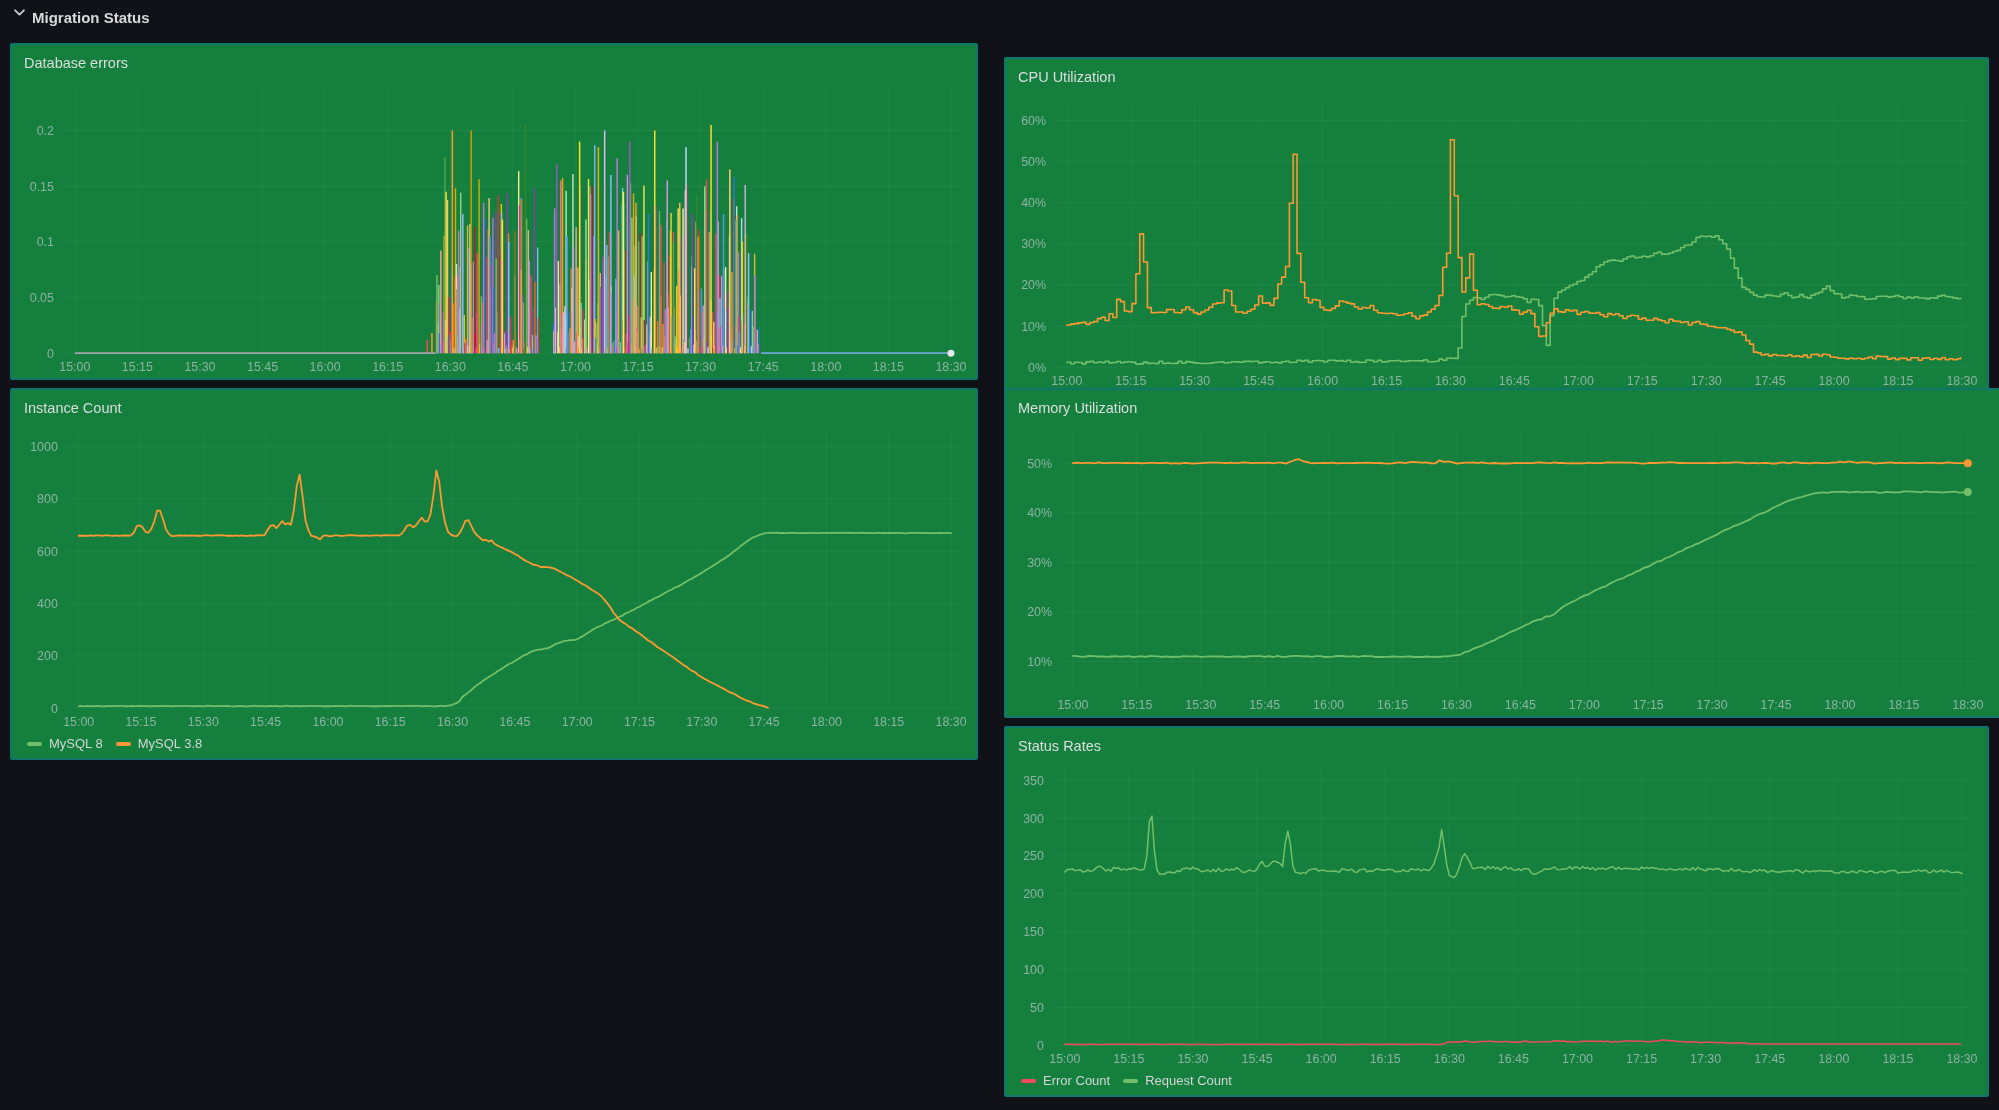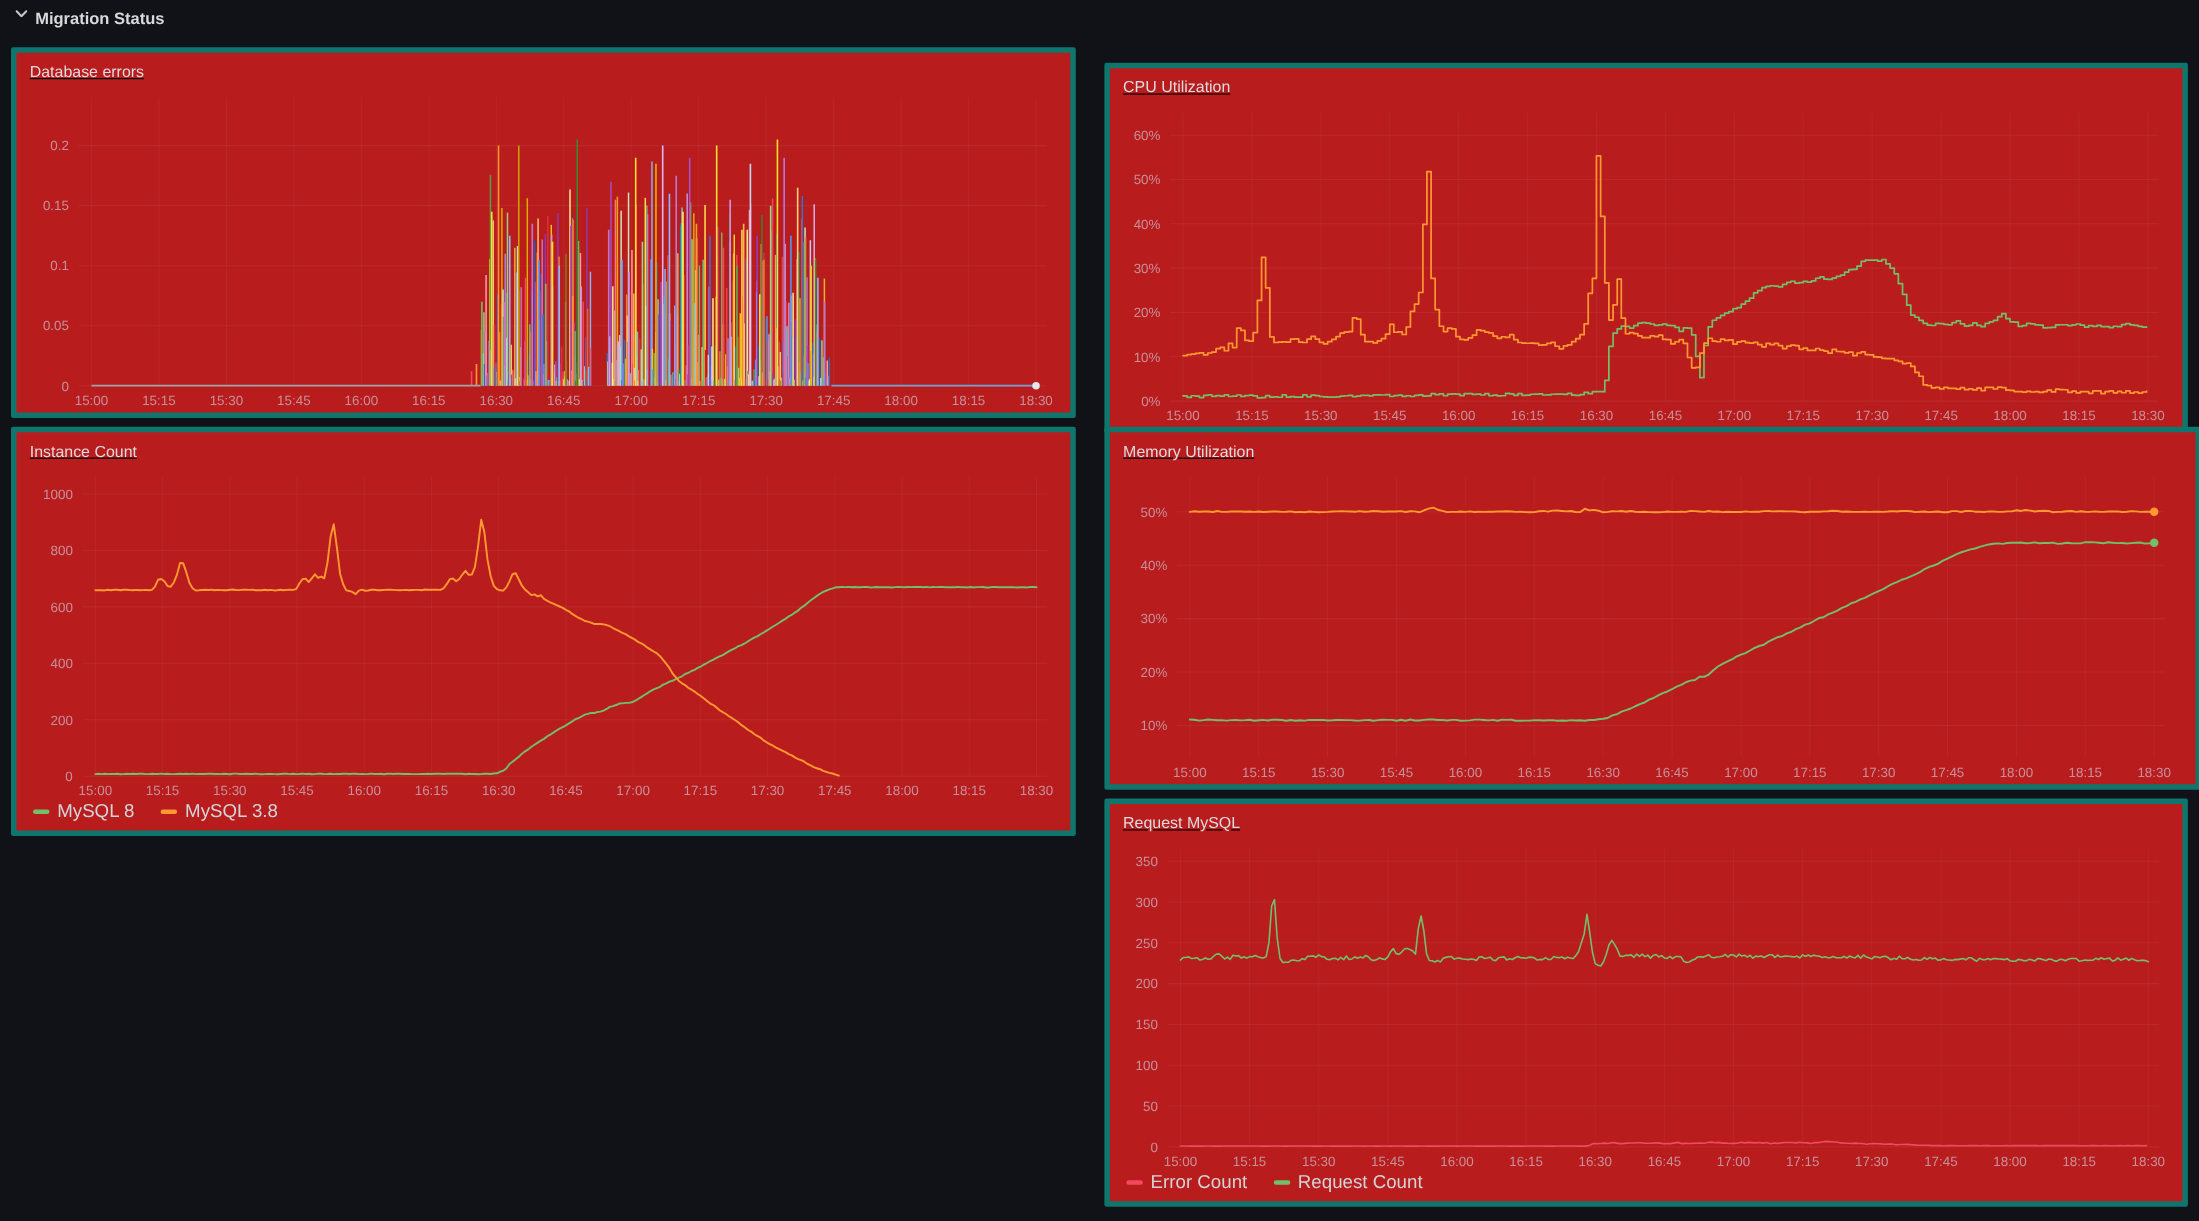--- a/index.html
+++ b/index.html
@@ -1,29 +1,29 @@
 <!DOCTYPE html>
 <html><head>
 <meta charset="utf-8">
 <style>
   html,body{margin:0;padding:0;background:#111217;width:1999px;height:1110px;overflow:hidden;
     font-family:"Liberation Sans",sans-serif;}
   .dashboard{position:relative;width:1999px;height:1110px;background:#111217;}
   .row-header{position:absolute;left:14px;top:9px;display:flex;align-items:flex-start;gap:7px;
     color:#d8d9da;font-size:15px;font-weight:700;cursor:pointer;line-height:18px;}
   .row-header .chev{width:11px;height:7px;color:#c7c8cc;flex:0 0 auto;}
-  .panel{position:absolute;background:#b91c1c;border:5px solid #0f766e;border-radius:2px;box-sizing:border-box;text-decoration:underline;}
+  .panel{position:absolute;background:#15803d;border:2px solid #0f766e;border-radius:2px;box-sizing:border-box;}
   .ptitle{margin:0;padding:9px 12px 3px 12px;font-size:14.5px;font-weight:500;color:#dcdde1;
     line-height:18px;cursor:pointer;white-space:nowrap;}
   .pbody{position:absolute;left:1px;right:1px;top:31px;bottom:1px;}
   svg.chart{display:block;width:100%;height:100%;}
   .panel.has-legend svg.chart{height:calc(100% - 25px);}
   svg.chart text{font-family:"Liberation Sans",sans-serif;font-size:12.5px;fill:rgba(204,204,220,0.65);}
-  .legend{position:absolute;left:14px;bottom:6px;display:flex;gap:24px;align-items:center;
-    font-size:17px;color:#d2d4d8;}
+  .legend{position:absolute;left:14px;bottom:6px;display:flex;gap:13px;align-items:center;
+    font-size:13px;color:#d2d4d8;}
   .legend .item{display:flex;align-items:center;gap:7px;cursor:pointer;}
   .legend .swatch{width:15px;height:4px;border-radius:2px;display:inline-block;}
   #p-db{left:10px;top:43px;width:968px;height:337px;}
   #p-cpu{left:1004px;top:43px;width:985px;height:337px;margin-top:14px;}
   #p-inst{left:10px;top:388px;width:968px;height:372px;}
   #p-mem{left:1004px;top:388px;width:997px;height:330px;}
   #p-req{left:1004px;top:726px;width:985px;height:371px;}
 </style>
 </head>
 <body>
@@ -731,21 +731,21 @@
           <text x="959" y="290" text-anchor="middle">18:30</text>
           <path d="M58.0 236.5L62.3 236.7L66.6 237.5L70.9 237.1L75.2 236.5L79.5 236.8L83.7 237.2L88.0 237.1L92.3 237.5L96.6 237.1L100.9 236.8L105.2 237.3L109.5 237.1L113.8 236.7L118.1 237.6L122.4 237.2L126.6 236.8L130.9 237.4L135.2 236.6L139.5 236.7L143.8 236.9L148.1 237.6L152.4 237.0L156.7 237.6L161.0 237.2L165.3 237.5L169.6 236.8L173.8 237.0L178.1 236.9L182.4 236.8L186.7 237.4L191.0 237.2L195.3 236.9L199.6 237.0L203.9 237.1L208.2 237.1L212.5 237.4L216.7 237.5L221.0 237.1L225.3 237.0L229.6 237.6L233.9 237.1L238.2 236.7L242.5 236.8L246.8 236.8L251.1 237.6L255.4 236.7L259.7 237.6L263.9 236.5L268.2 237.4L272.5 237.4L276.8 236.8L281.1 236.5L285.4 236.5L289.7 237.0L294.0 236.8L298.3 237.4L302.6 236.8L306.8 236.8L311.1 237.6L315.4 237.5L319.7 237.3L324.0 236.6L328.3 236.6L332.6 236.9L336.9 237.3L341.2 236.8L345.5 237.6L349.8 236.6L354.0 236.8L358.3 236.7L362.6 237.6L366.9 237.6L371.2 237.5L375.5 237.5L379.8 237.1L384.1 237.2L388.4 237.4L392.7 237.2L396.9 237.1L401.2 237.6L405.5 237.4L409.8 237.6L414.1 237.1L418.4 237.4L422.7 237.2L427.0 237.6L431.3 236.9L435.6 237.0L439.9 236.3L444.1 235.8L448.4 235.1L452.7 232.6L457.0 231.6L461.3 229.1L465.6 227.7L469.9 226.2L474.2 224.1L478.5 222.2L482.8 220.6L487.0 217.9L491.3 216.4L495.6 214.0L499.9 211.8L504.2 210.3L508.5 208.2L512.8 205.8L517.1 204.1L521.4 201.7L525.7 200.2L530.0 199.6L534.2 196.6L538.5 196.6L542.8 194.5L547.1 190.5L551.4 187.0L555.7 184.5L560.0 182.5L564.3 180.4L568.6 177.8L572.9 175.8L577.1 174.5L581.4 172.0L585.7 169.6L590.0 167.8L594.3 166.6L598.6 163.7L602.9 161.6L607.2 159.6L611.5 158.5L615.8 156.0L620.1 154.5L624.3 152.0L628.6 150.4L632.9 147.8L637.2 146.7L641.5 144.2L645.8 141.7L650.1 140.9L654.4 138.2L658.7 136.7L663.0 134.7L667.2 132.2L671.5 130.6L675.8 127.9L680.1 126.6L684.4 124.3L688.7 122.9L693.0 120.5L697.3 118.5L701.6 116.6L705.9 114.7L710.2 112.0L714.4 109.8L718.7 108.2L723.0 105.9L727.3 104.6L731.6 102.7L735.9 100.8L740.2 98.8L744.5 95.9L748.8 93.9L753.1 92.6L757.3 90.8L761.6 88.0L765.9 86.1L770.2 84.0L774.5 81.9L778.8 80.2L783.1 78.9L787.4 77.5L791.7 76.7L796.0 75.2L800.3 74.0L804.5 72.9L808.8 72.3L813.1 71.9L817.4 72.4L821.7 71.6L826.0 71.3L830.3 71.3L834.6 71.1L838.9 71.8L843.2 71.7L847.4 71.0L851.7 71.8L856.0 71.6L860.3 71.5L864.6 71.2L868.9 72.4L873.2 72.1L877.5 71.4L881.8 71.8L886.1 71.9L890.4 71.9L894.6 70.8L898.9 70.8L903.2 71.0L907.5 71.3L911.8 71.8L916.1 70.9L920.4 71.4L924.7 71.7L929.0 71.6L933.3 72.1L937.5 71.7L941.8 71.3L946.1 71.1L950.4 72.1L954.7 71.9L959.0 71.4" fill="none" stroke="#73BF69" stroke-width="1.8" stroke-linejoin="round" stroke-linecap="round"></path>
           <circle cx="959" cy="71.38786724523985" r="4" fill="#73BF69"></circle>
           <path d="M58.0 42.5L62.3 41.9L66.6 42.4L70.9 42.2L75.2 42.1L79.5 42.6L83.7 41.7L88.0 42.5L92.3 42.5L96.6 42.2L100.9 42.2L105.2 42.1L109.5 42.4L113.8 42.2L118.1 42.5L122.4 42.1L126.6 42.6L130.9 42.4L135.2 42.2L139.5 42.2L143.8 42.5L148.1 42.4L152.4 42.0L156.7 42.9L161.0 42.5L165.3 42.9L169.6 42.2L173.8 42.5L178.1 42.9L182.4 42.7L186.7 42.5L191.0 42.1L195.3 42.0L199.6 41.9L203.9 42.0L208.2 42.1L212.5 42.3L216.7 41.8L221.0 42.4L225.3 42.2L229.6 41.6L233.9 41.9L238.2 42.4L242.5 42.1L246.8 42.2L251.1 42.2L255.4 41.8L259.7 42.6L263.9 41.9L268.2 42.0L272.5 42.9L276.8 41.0L281.1 39.5L285.4 38.5L289.7 40.5L294.0 41.5L298.3 42.7L302.6 42.5L306.8 42.5L311.1 42.2L315.4 42.5L319.7 42.0L324.0 42.6L328.3 42.4L332.6 42.5L336.9 42.4L341.2 42.3L345.5 42.1L349.8 42.1L354.0 41.9L358.3 42.2L362.6 42.5L366.9 42.3L371.2 42.7L375.5 42.9L379.8 42.7L384.1 41.9L388.4 41.6L392.7 42.3L396.9 41.3L401.2 41.2L405.5 41.6L409.8 42.0L414.1 41.7L418.4 42.6L422.7 42.7L427.0 39.6L431.3 41.1L435.6 40.6L439.9 41.4L444.1 42.9L448.4 42.5L452.7 41.9L457.0 42.0L461.3 41.7L465.6 42.3L469.9 41.7L474.2 42.4L478.5 42.6L482.8 42.3L487.0 42.7L491.3 42.8L495.6 42.8L499.9 42.7L504.2 42.2L508.5 42.5L512.8 42.5L517.1 42.4L521.4 42.5L525.7 41.6L530.0 41.8L534.2 42.2L538.5 42.5L542.8 41.7L547.1 42.3L551.4 42.2L555.7 42.7L560.0 42.4L564.3 42.6L568.6 42.5L572.9 42.6L577.1 42.0L581.4 42.5L585.7 42.4L590.0 42.3L594.3 41.8L598.6 41.7L602.9 42.0L607.2 41.8L611.5 41.9L615.8 42.0L620.1 42.0L624.3 42.2L628.6 42.6L632.9 42.9L637.2 42.3L641.5 42.3L645.8 42.4L650.1 42.0L654.4 41.9L658.7 41.5L663.0 41.7L667.2 42.3L671.5 42.1L675.8 42.4L680.1 42.5L684.4 42.5L688.7 42.4L693.0 42.5L697.3 42.4L701.6 42.3L705.9 42.5L710.2 42.2L714.4 41.8L718.7 42.1L723.0 41.6L727.3 41.6L731.6 41.9L735.9 42.7L740.2 42.4L744.5 42.2L748.8 42.7L753.1 42.3L757.3 42.2L761.6 42.9L765.9 42.8L770.2 41.8L774.5 41.8L778.8 42.6L783.1 41.6L787.4 41.6L791.7 42.3L796.0 42.4L800.3 42.6L804.5 42.0L808.8 42.2L813.1 42.5L817.4 42.5L821.7 42.0L826.0 42.0L830.3 41.0L834.6 41.6L838.9 40.7L843.2 41.3L847.4 42.1L851.7 41.6L856.0 41.4L860.3 41.6L864.6 42.9L868.9 42.5L873.2 42.4L877.5 41.9L881.8 41.7L886.1 42.5L890.4 41.9L894.6 42.4L898.9 42.5L903.2 42.0L907.5 42.4L911.8 42.5L916.1 42.2L920.4 42.2L924.7 42.0L929.0 42.6L933.3 42.3L937.5 41.8L941.8 42.0L946.1 42.5L950.4 42.4L954.7 42.4L959.0 42.4" fill="none" stroke="#FF9830" stroke-width="1.8" stroke-linejoin="round" stroke-linecap="round"></path>
           <circle cx="959" cy="42.42180688020729" r="4" fill="#FF9830"></circle>
         </svg>
     </div>
   </section>
 
   <section class="panel has-legend" id="p-req">
-    <h2 class="ptitle">Request MySQL</h2>
+    <h2 class="ptitle">Status Rates</h2>
     <div class="pbody">
       <svg class="chart" viewBox="0 0 981 312">
           <line x1="44" x2="969" y1="288" y2="288" stroke="rgba(204,204,220,0.08)" stroke-width="1"></line>
           <text x="35" y="292.5" text-anchor="end">0</text>
           <line x1="44" x2="969" y1="249.91780821917808" y2="249.91780821917808" stroke="rgba(204,204,220,0.08)" stroke-width="1"></line>
           <text x="35" y="254.41780821917808" text-anchor="end">50</text>
           <line x1="44" x2="969" y1="211.83561643835617" y2="211.83561643835617" stroke="rgba(204,204,220,0.08)" stroke-width="1"></line>
           <text x="35" y="216.33561643835617" text-anchor="end">100</text>
           <line x1="44" x2="969" y1="173.75342465753425" y2="173.75342465753425" stroke="rgba(204,204,220,0.08)" stroke-width="1"></line>
           <text x="35" y="178.25342465753425" text-anchor="end">150</text>

